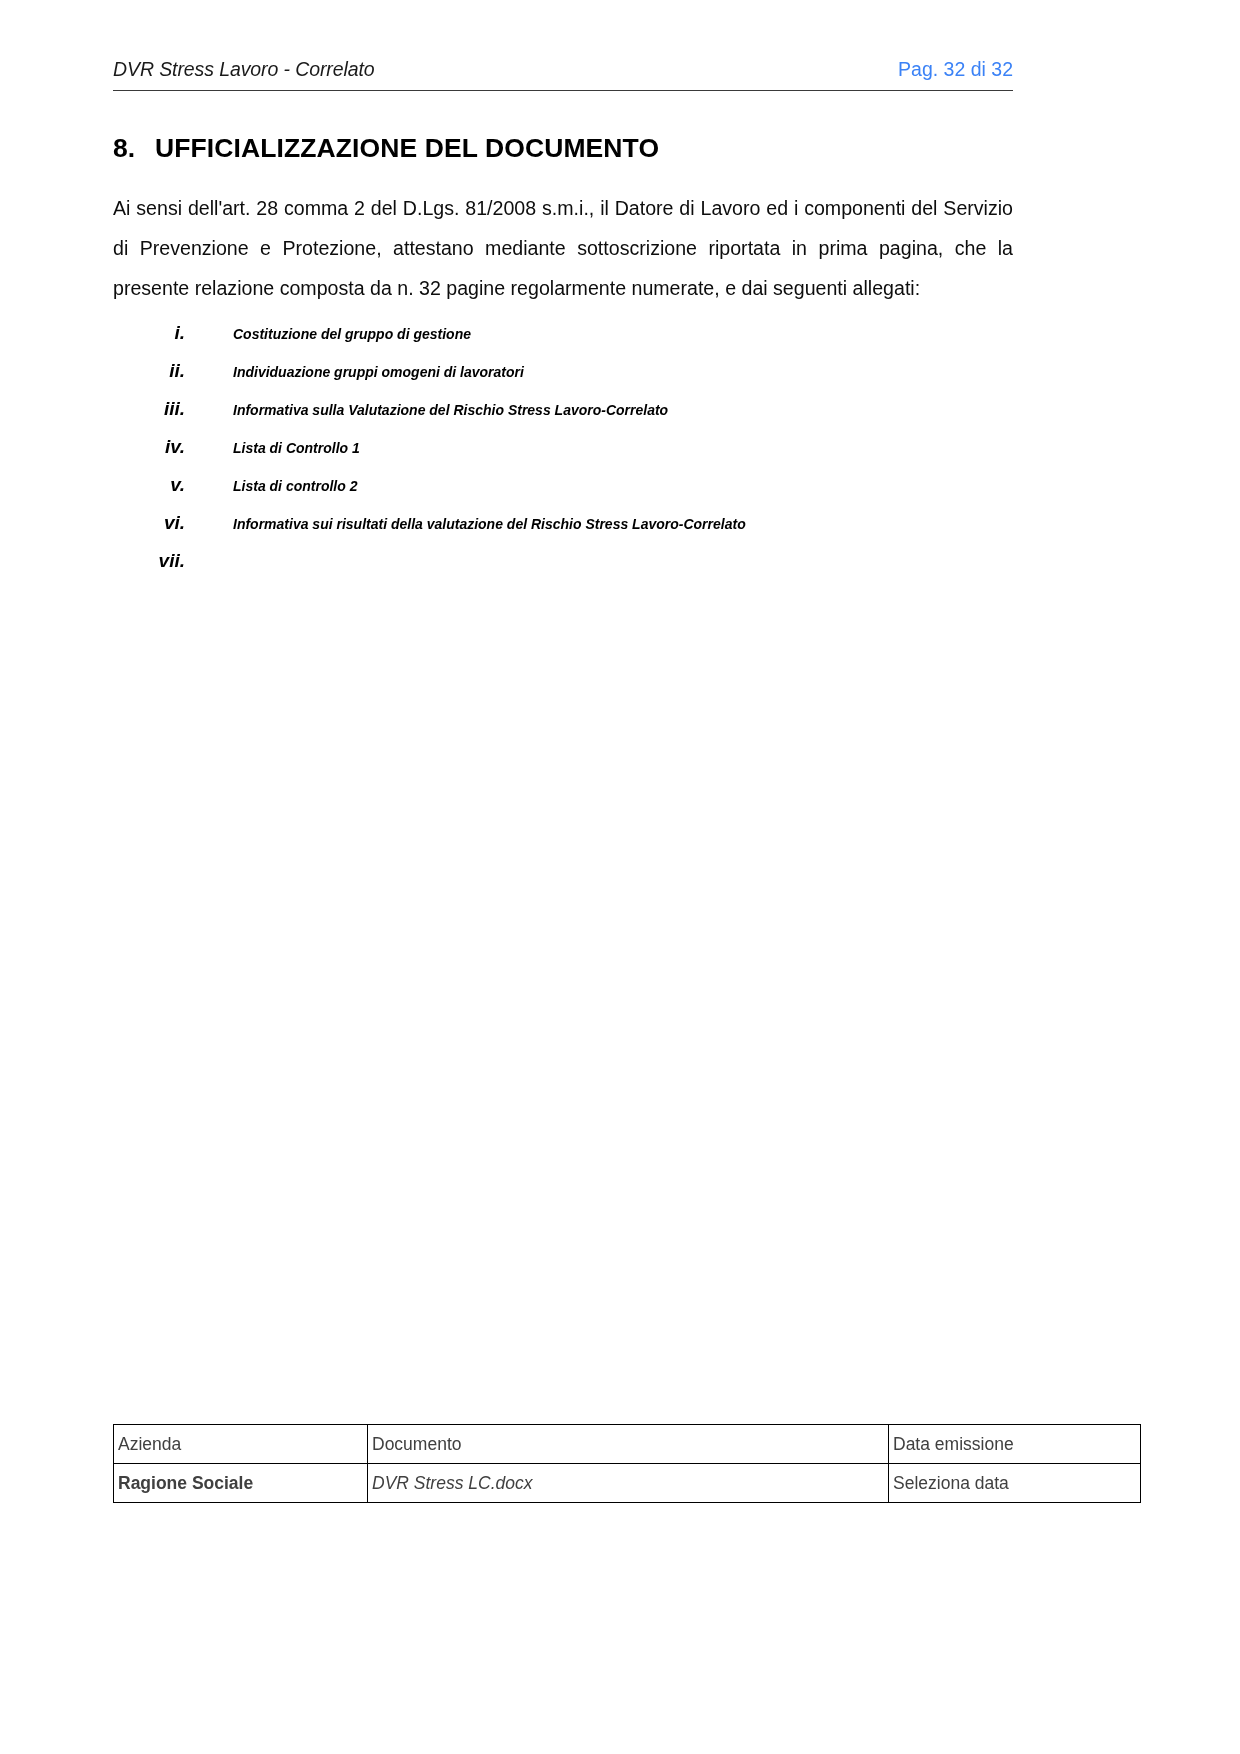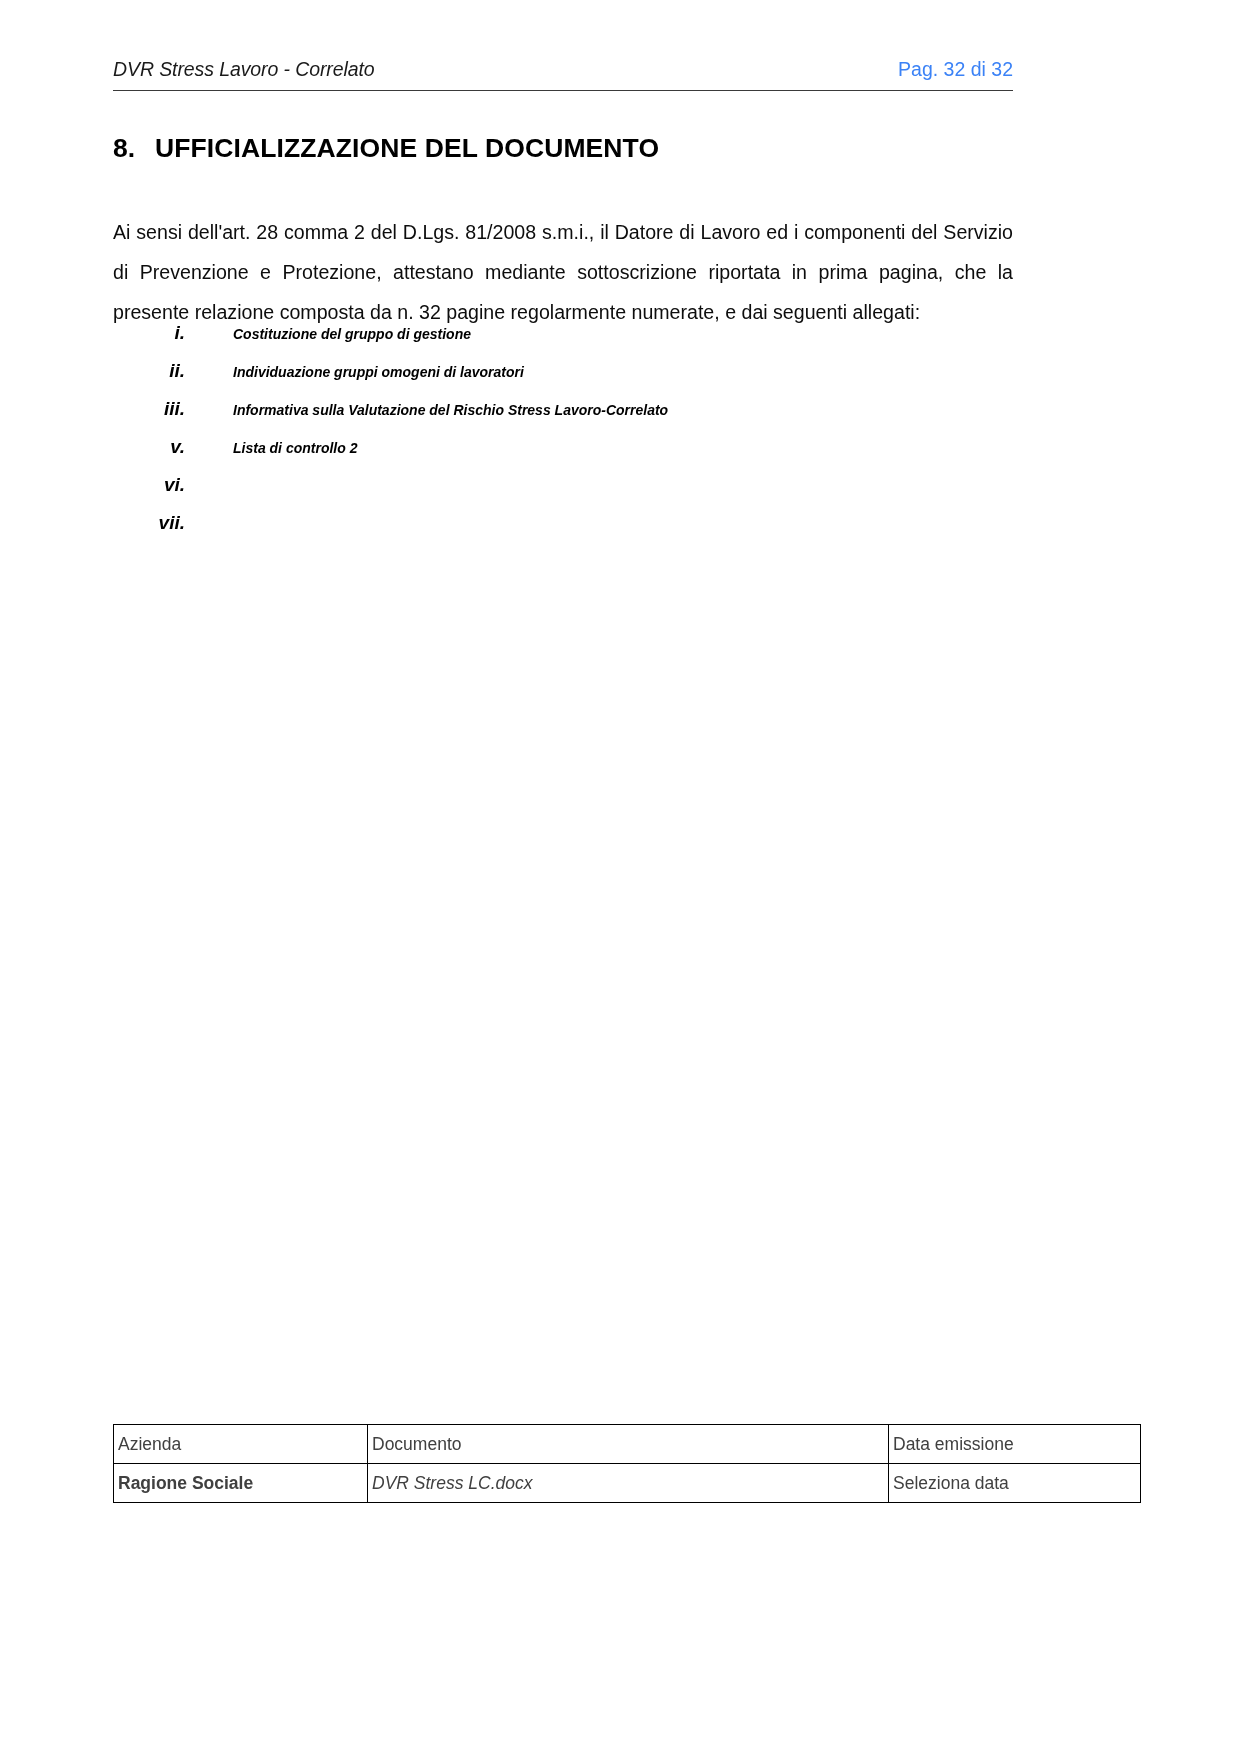--- a/index.html
+++ b/index.html
@@ -60,21 +60,21 @@
   .section-num {
     width: 42px;
     flex: 0 0 42px;
   }
   .section-title { }
 
   
   .body-par {
     position: absolute;
     left: 113px;
-    top: 212px;
+    top: 188px;
     width: 900px;
     font-size: 19.6px;
     line-height: 40px;
     text-align: justify;
     color: #0d0d0d;
   }
 
   
   .allegati {
     position: absolute;
@@ -162,28 +162,33 @@
     <div class="allegato-row">
       <span class="allegato-num">ii.</span>
       <span class="allegato-text">Individuazione gruppi omogeni di lavoratori</span>
     </div>
 
     <div class="allegato-row">
       <span class="allegato-num">iii.</span>
       <span class="allegato-text">Informativa sulla Valutazione del Rischio Stress Lavoro-Correlato</span>
     </div>
 
+    <div class="allegato-row">
+      <span class="allegato-num">iv.</span>
+      <span class="allegato-text">Lista di Controllo 1</span>
+    </div>
 
     <div class="allegato-row">
       <span class="allegato-num">v.</span>
       <span class="allegato-text">Lista di controllo 2</span>
     </div>
 
     <div class="allegato-row">
       <span class="allegato-num">vi.</span>
+      <span class="allegato-text">Informativa sui risultati della valutazione del Rischio Stress Lavoro-Correlato</span>
     </div>
 
     <div class="allegato-row">
       <span class="allegato-num">vii.</span>
     </div>
 
 
   </div>
 
   <table class="footer-table">

